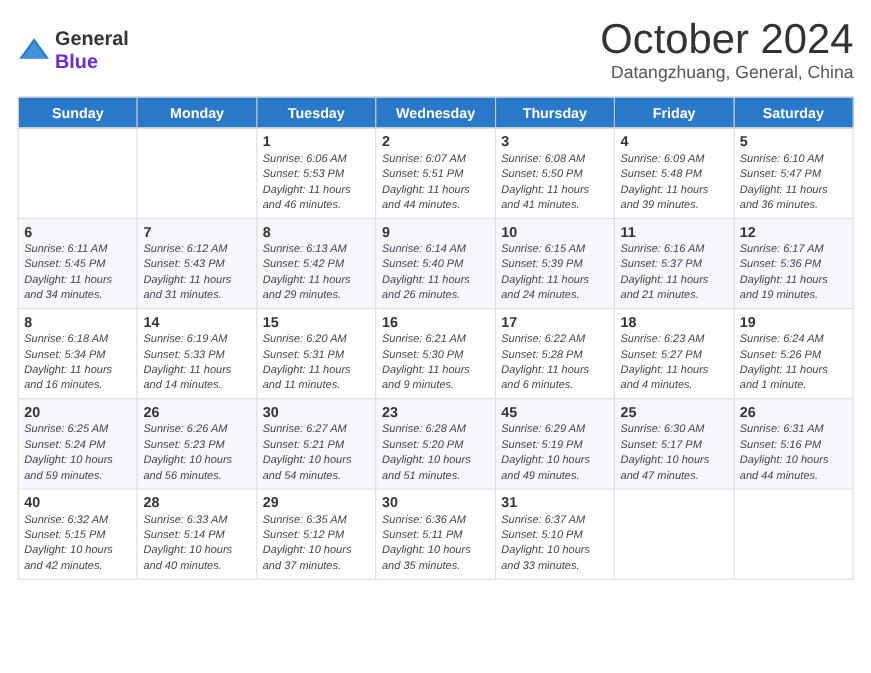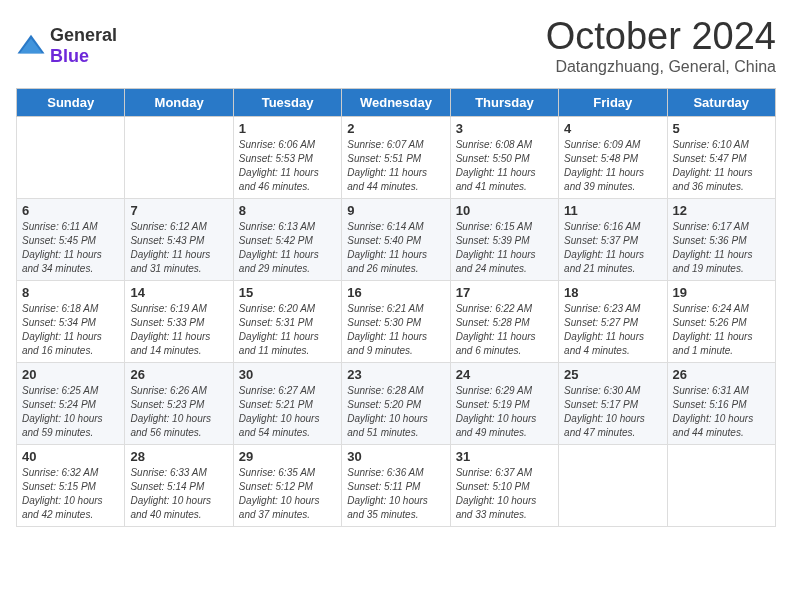--- a/index.html
+++ b/index.html
@@ -219,21 +219,21 @@
       </td>
         <td>
         <span class="day-num">30</span>
         <span class="day-detail">Sunrise: 6:27 AM<br>Sunset: 5:21 PM<br>Daylight: 10 hours and 54 minutes.</span>
       </td>
         <td>
         <span class="day-num">23</span>
         <span class="day-detail">Sunrise: 6:28 AM<br>Sunset: 5:20 PM<br>Daylight: 10 hours and 51 minutes.</span>
       </td>
         <td>
-        <span class="day-num">24</span>
+        <span class="day-num">45</span>
         <span class="day-detail">Sunrise: 6:29 AM<br>Sunset: 5:19 PM<br>Daylight: 10 hours and 49 minutes.</span>
       </td>
         <td>
         <span class="day-num">25</span>
         <span class="day-detail">Sunrise: 6:30 AM<br>Sunset: 5:17 PM<br>Daylight: 10 hours and 47 minutes.</span>
       </td>
         <td>
         <span class="day-num">26</span>
         <span class="day-detail">Sunrise: 6:31 AM<br>Sunset: 5:16 PM<br>Daylight: 10 hours and 44 minutes.</span>
       </td>

